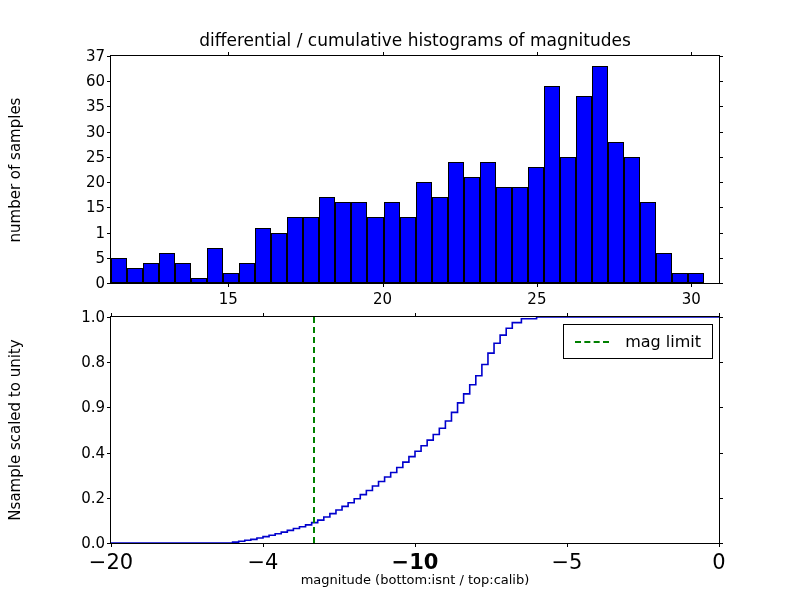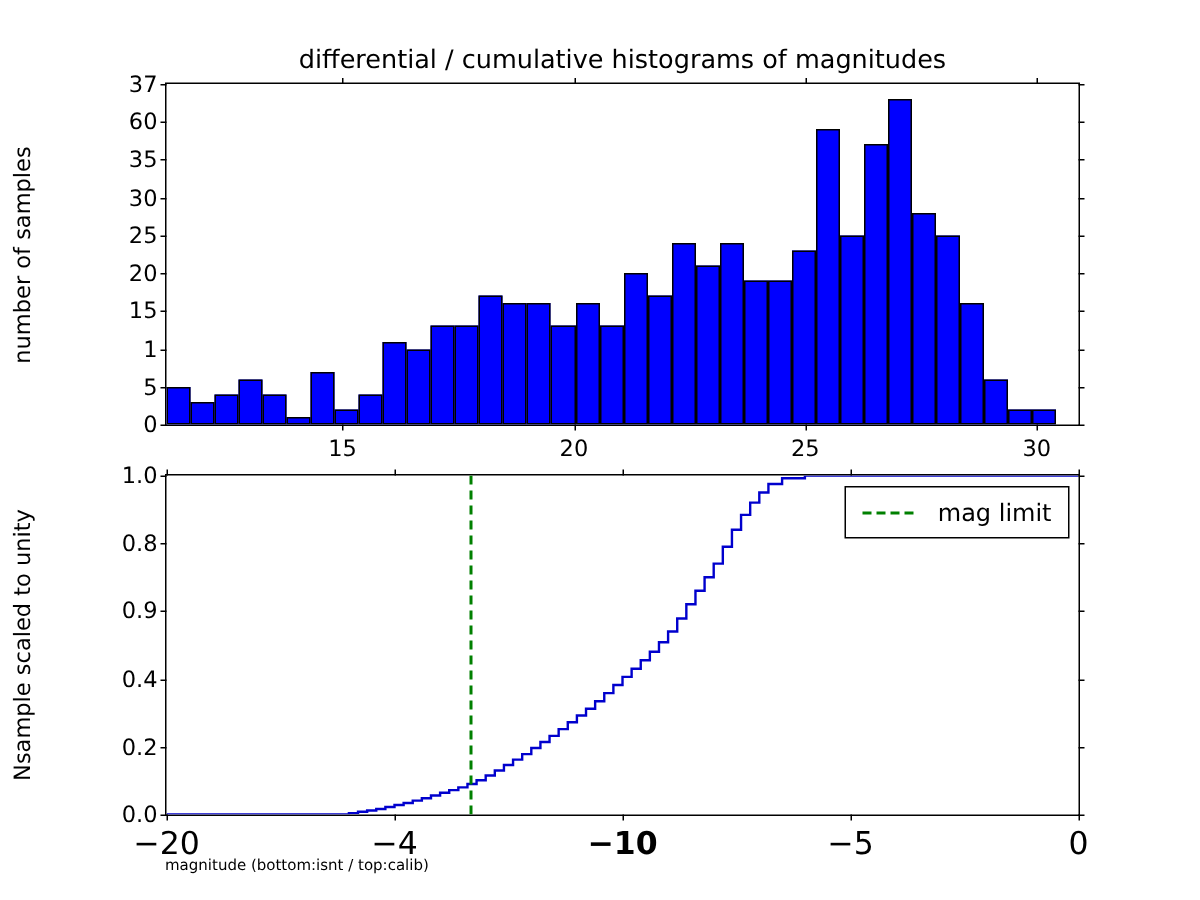--- a/index.html
+++ b/index.html
@@ -26,22 +26,22 @@
         font-size:15px;color:#000;white-space:nowrap;}
   .xlab-top{position:absolute;top:100%;margin-top:7px;transform:translateX(-50%);
         font-size:15px;color:#000;white-space:nowrap;}
   .xlab-bot{position:absolute;top:100%;margin-top:7px;transform:translateX(-50%);
         font-size:21px;color:#000;white-space:nowrap;}
 
   .axis-title-y{position:absolute;font-size:15px;color:#000;white-space:nowrap;
         transform-origin:50% 50%;}
   #ylabel-top{left:-96px;top:50%;transform:translate(-50%,-50%) rotate(-90deg);width:160px;text-align:center;}
   #ylabel-bottom{left:-96px;top:50%;transform:translate(-50%,-50%) rotate(-90deg);width:200px;text-align:center;}
-  #xlabel-bottom{position:absolute;left:110px;top:572px;width:610px;
-        font-size:10px;color:#000;}
+  #xlabel-bottom{position:absolute;left:110px;top:572px;width:610px;text-align:center;
+        font-size:13px;color:#000;}
 
   .bar{position:absolute;bottom:0;background:#0000ff;border:1px solid #000000;
        box-sizing:border-box;}
 
   .legend{position:absolute;right:6px;top:7px;background:#ffffff;border:1px solid #000;
           padding:7px 11px;display:flex;align-items:center;gap:16px;box-sizing:border-box;}
   .legend-line{width:34px;height:0;border-top:2px dashed #008000;display:inline-block;}
   .legend-label{font-size:16px;color:#000;white-space:nowrap;}
 
   .vline{position:absolute;top:0;bottom:0;width:0;border-left:2px dashed #008000;}

